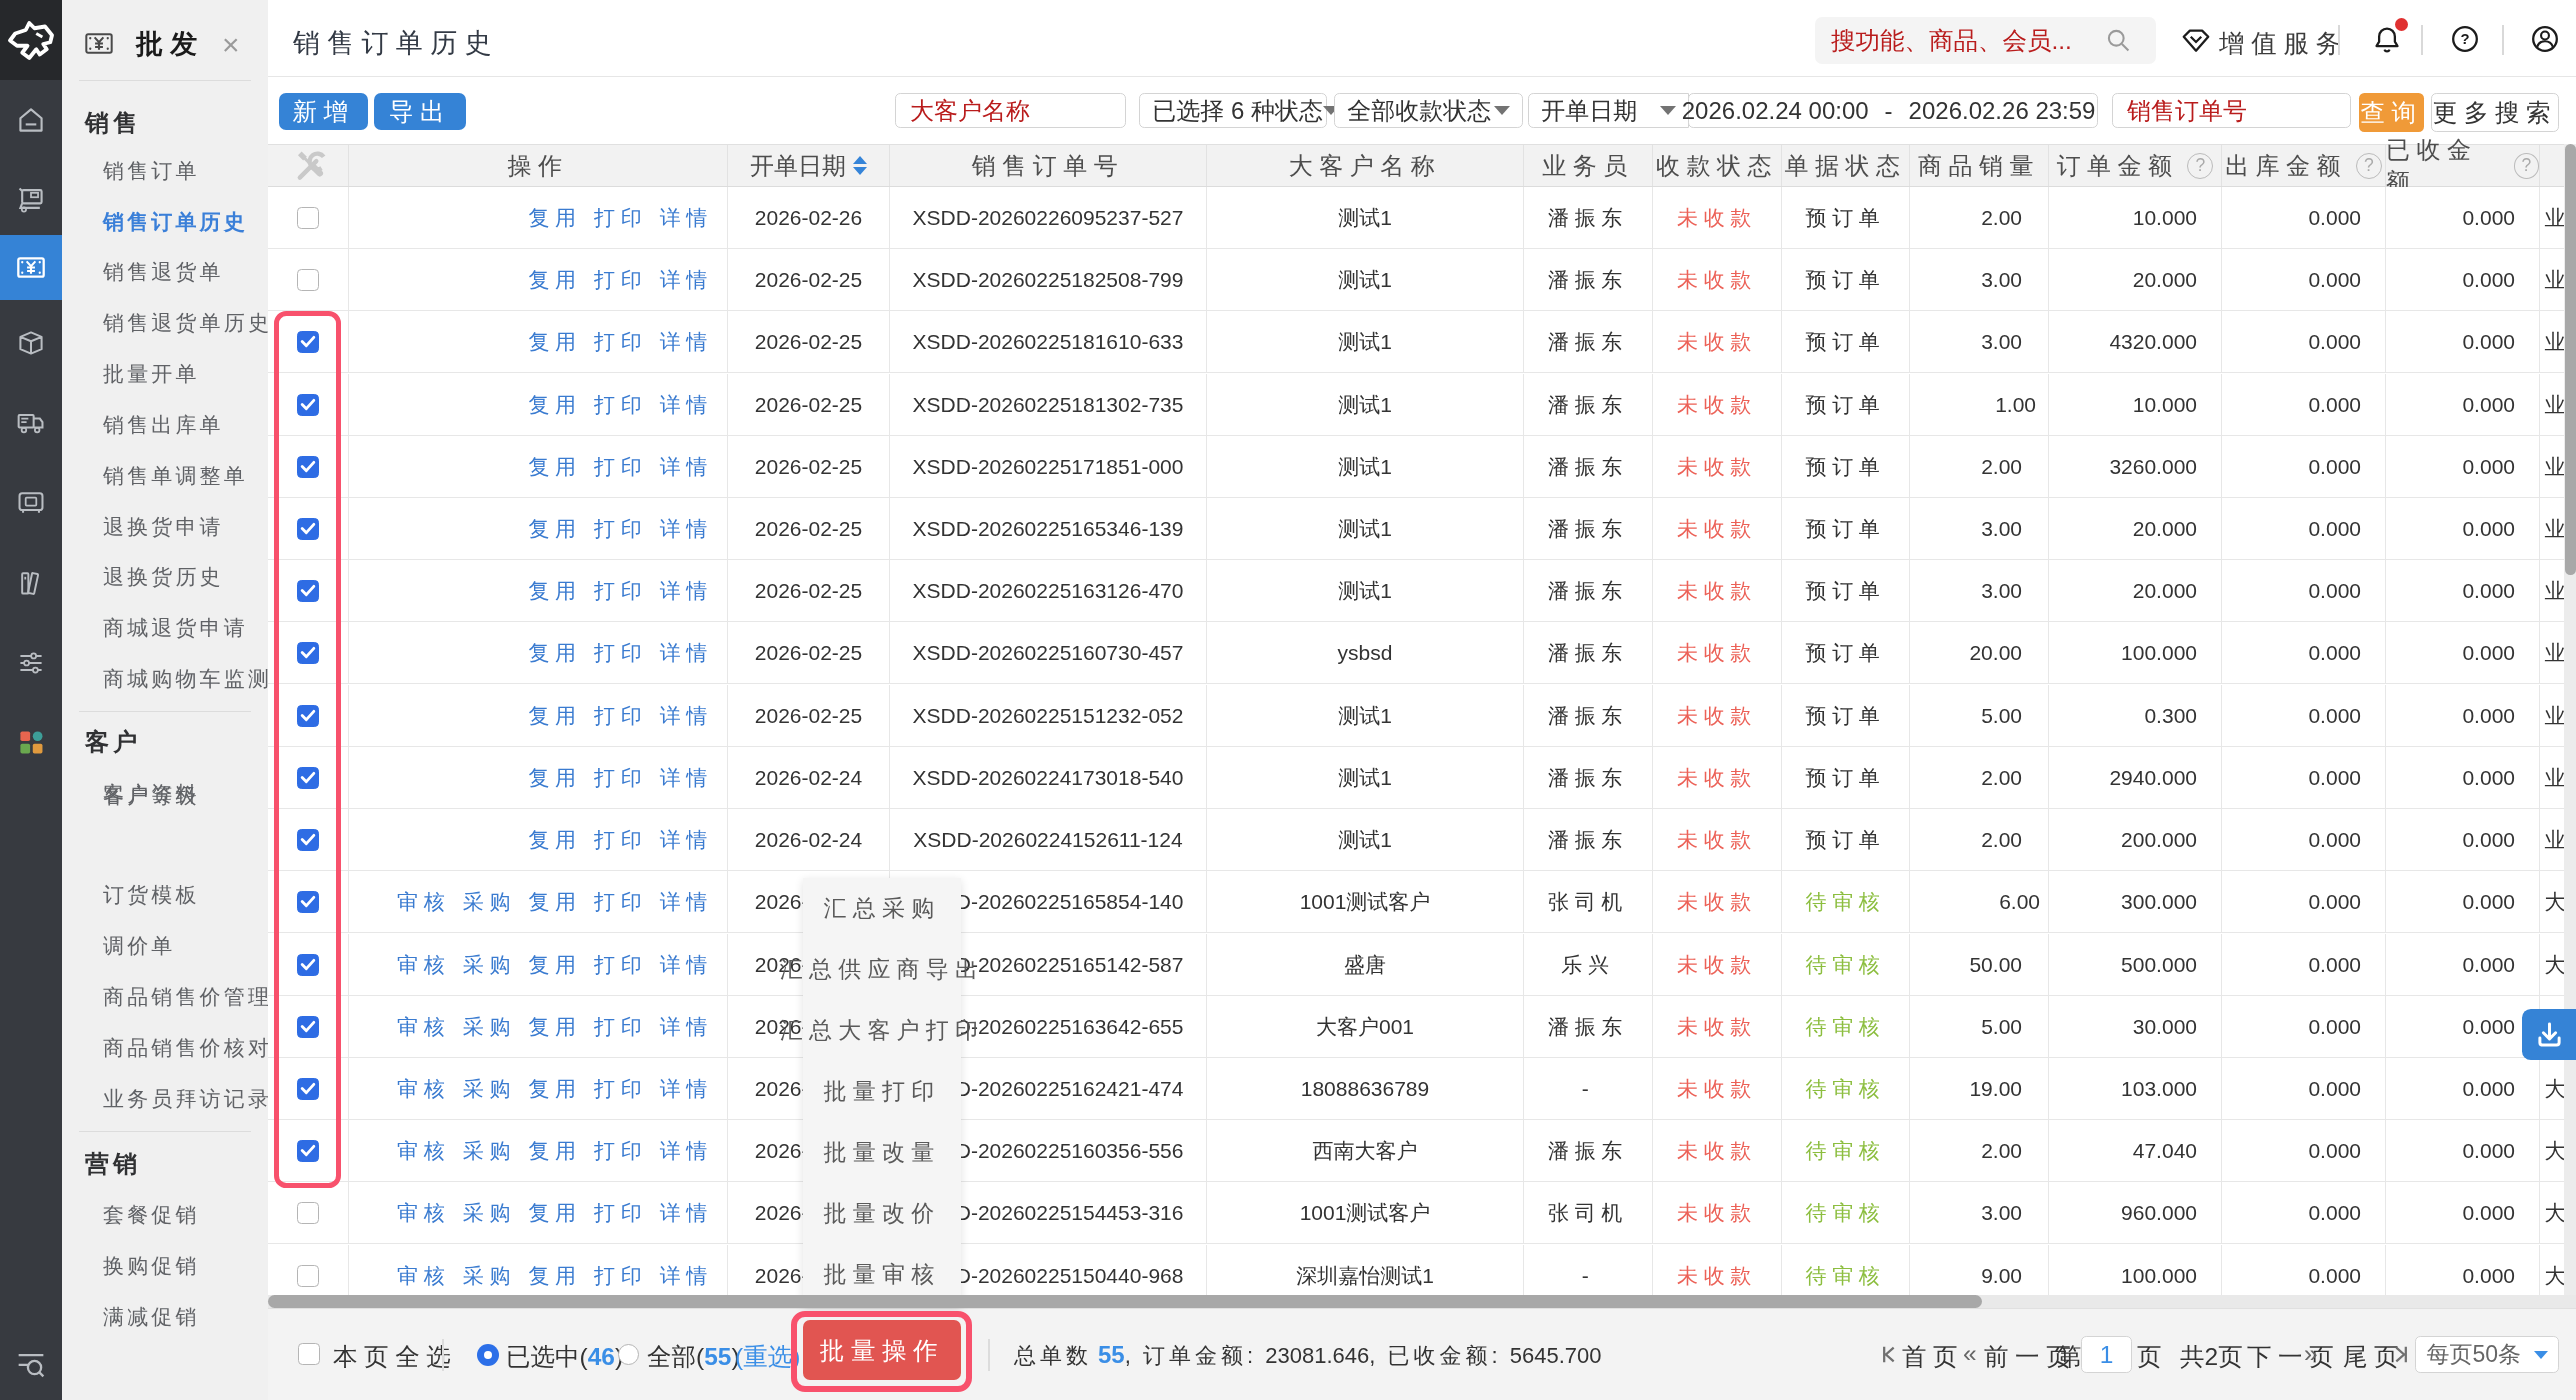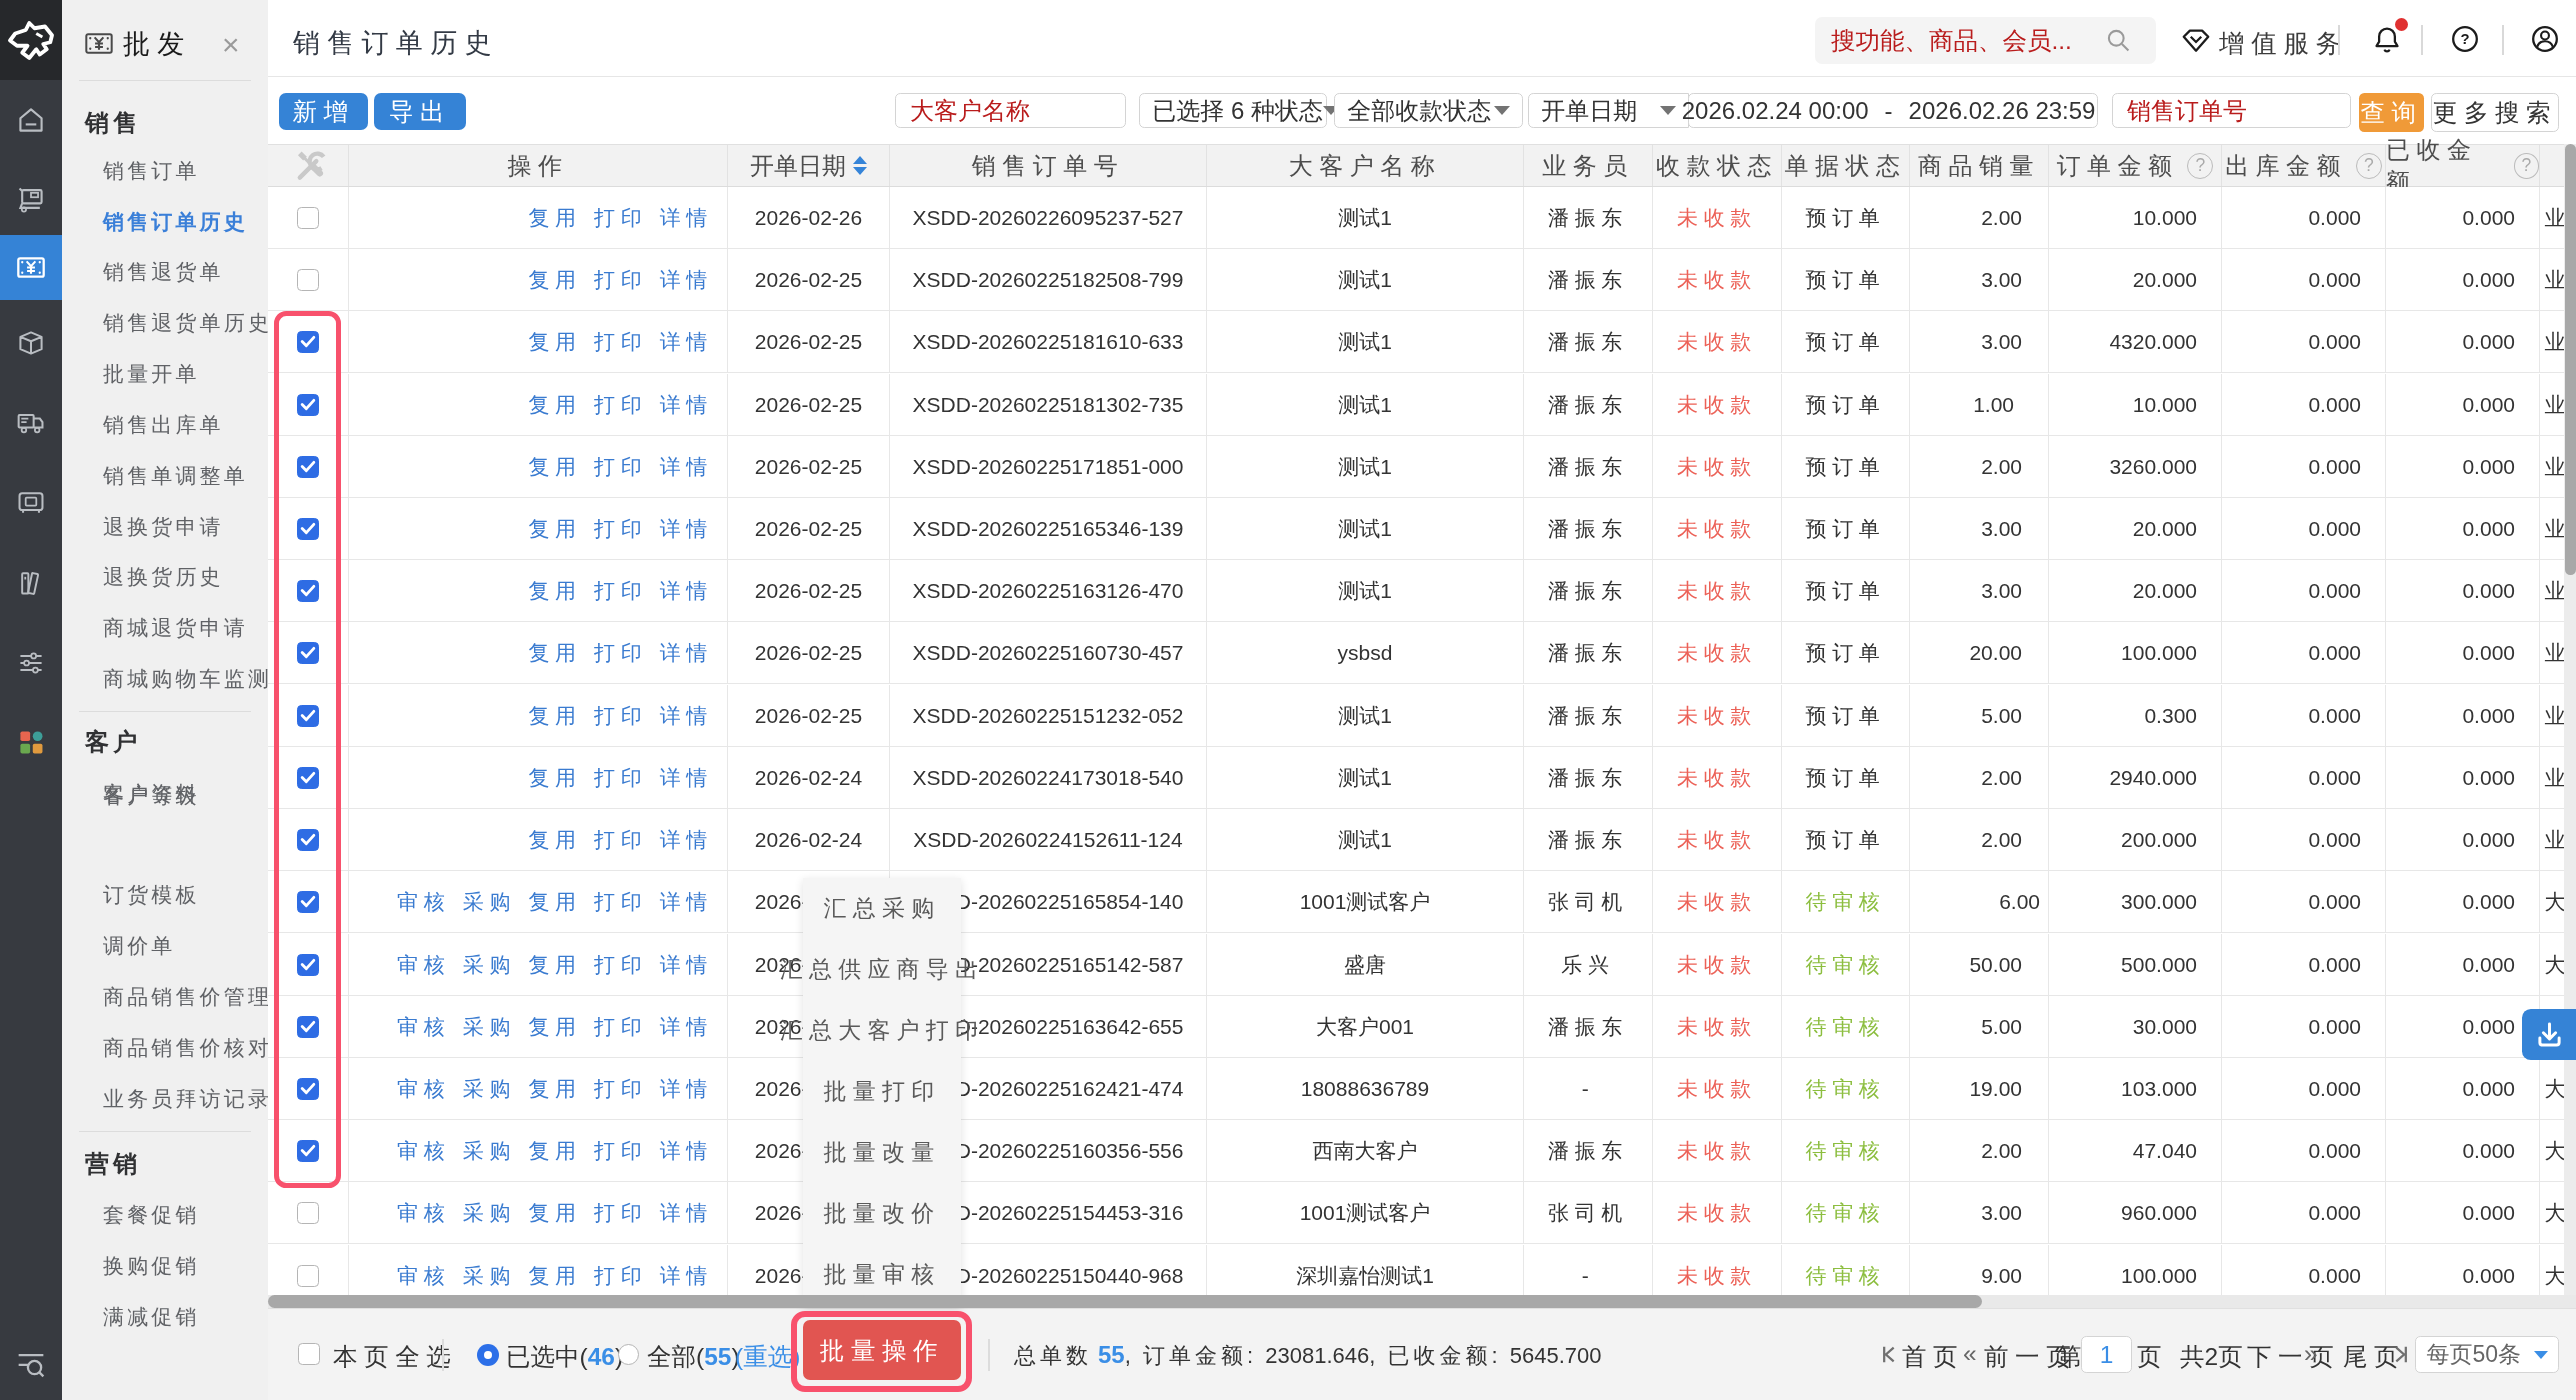--- a/index.html
+++ b/index.html
@@ -115,21 +115,21 @@
   </div>
 <div class="menu"></div>
 <div class="abs" style="left:85px;top:33px"><svg width="28" height="21" viewBox="0 0 32 24" style="">
       <rect x="1.5" y="1.5" width="29" height="21" rx="2" fill="none" stroke="#4a4a4a" stroke-width="2.3"></rect>
       <circle cx="6" cy="6" r="1.3" fill="#4a4a4a"></circle>
       <circle cx="26" cy="6" r="1.3" fill="#4a4a4a"></circle>
       <circle cx="6" cy="18" r="1.3" fill="#4a4a4a"></circle>
       <circle cx="26" cy="18" r="1.3" fill="#4a4a4a"></circle>
       <path d="M11 5 L16 10.5 L21 5 M16 10.5 V19 M11.5 12 H20.5 M11.5 16 H20.5" fill="none" stroke="#4a4a4a" stroke-width="2.4"></path>
     </svg></div>
-<div class="abs cjk" style="left:123px;top:26px;font-size:27px;color:#1a1a1a;font-weight:400">批发</div>
+<div class="abs cjk" style="left:136px;top:26px;font-size:27px;color:#1a1a1a;font-weight:700">批发</div>
 <div class="abs" style="left:222px;top:28px;font-size:30px;color:#9a9a9a">×</div>
 <div class="msep" style="top:80px"></div>
 <div class="mg" style="top:123px">销售</div>
 <div class="mi" style="top:171px">销售订单</div>
 <div class="mi msel" style="top:222px">销售订单历史</div>
 <div class="mi" style="top:272px">销售退货单</div>
 <div class="mi" style="top:323px">销售退货单历史</div>
 <div class="mi" style="top:374px">批量开单</div>
 <div class="mi" style="top:425px">销售出库单</div>
 <div class="mi" style="top:476px">销售单调整单</div>
@@ -332,21 +332,21 @@
         <span class="link cjk">复用</span>
         <span class="link cjk">打印</span>
         <span class="link cjk">详情</span>
       </div>
 <div class="cell" style="width:162px">2026-02-25</div>
 <div class="cell" style="width:317px">XSDD-20260225181302-735</div>
 <div class="cell" style="width:317px">测试1</div>
 <div class="cell cjk" style="width:129px">潘振东</div>
 <div class="cell red cjk" style="width:129px">未收款</div>
 <div class="cell  cjk" style="width:128px">预订单</div>
-<div class="cell" style="width:139px;justify-content:flex-end;padding-right:34px">1.00</div>
+<div class="cell" style="width:139px;justify-content:flex-end;padding-right:12px">1.00</div>
 <div class="cell" style="width:173px;justify-content:flex-end;padding-right:24px">10.000</div>
 <div class="cell" style="width:164px;justify-content:flex-end;padding-right:24px">0.000</div>
 <div class="cell" style="width:154px;justify-content:flex-end;padding-right:24px">0.000</div>
 <div class="cell" style="width:35px;border-right:none;justify-content:flex-start;padding-left:4.4px">业</div>
 </div>
 <div class="flexl rowline" style="position:absolute;top:249px;left:0;width:2308px;height:62px;background:#fff">
 <div class="cell" style="width:81px">
         <span class="chk on">
           <svg width="21" height="21" viewBox="0 0 24 24" style="">
             <path d="M5 12 L10 17 L19 7" fill="none" stroke="#fff" stroke-width="3.4" stroke-linecap="round" stroke-linejoin="round"></path>

